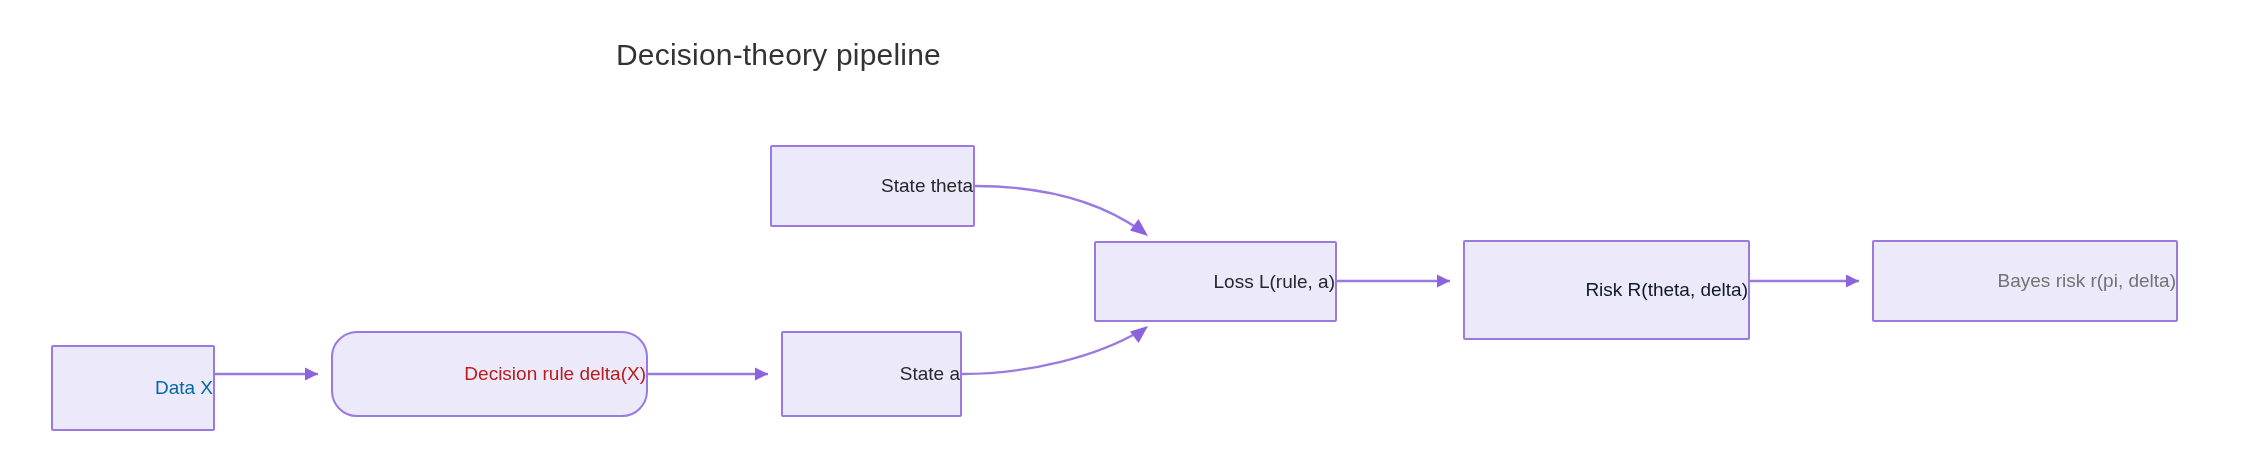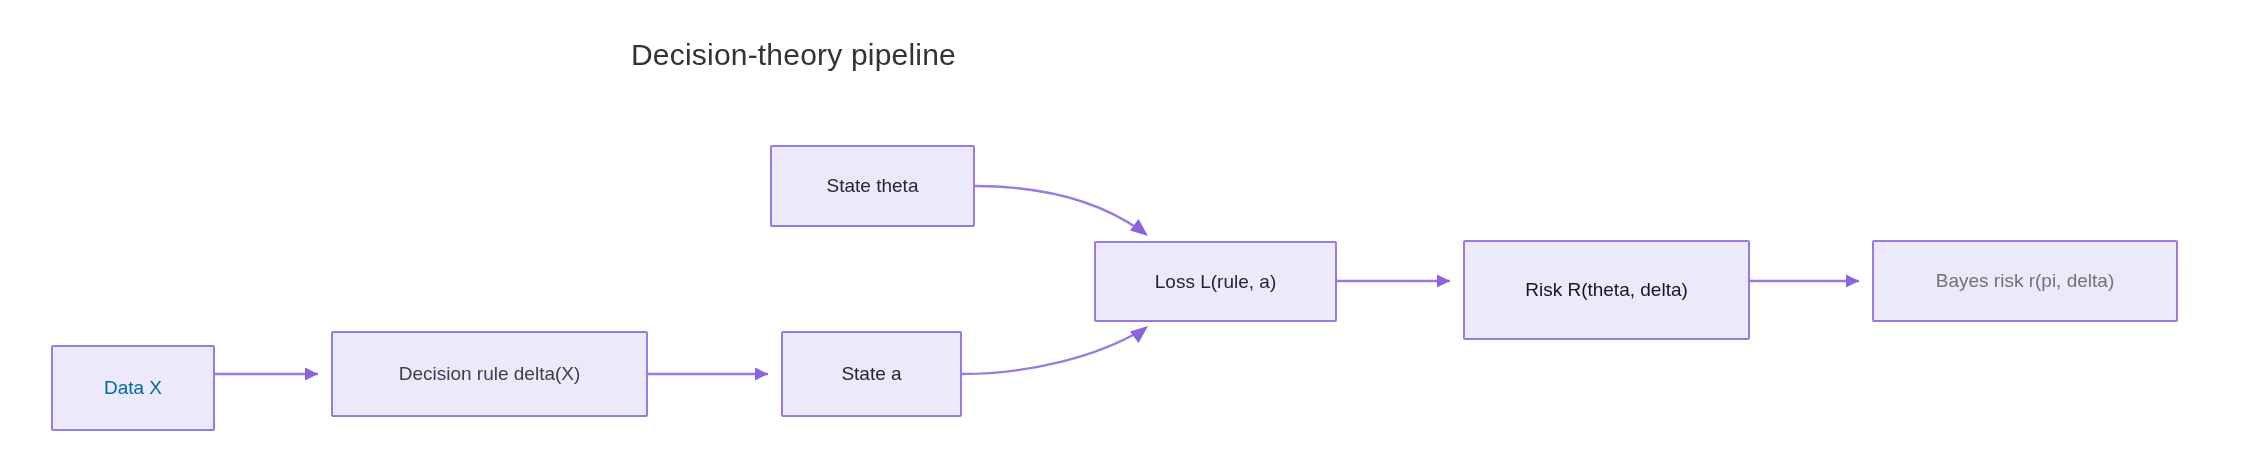--- a/index.html
+++ b/index.html
@@ -14,39 +14,39 @@
     overflow: hidden;
   }
   #canvas {
     position: relative;
     width: 2248px;
     height: 470px;
     background: #ffffff;
   }
   #title {
     position: absolute;
-    left: 15px;
+    left: 0;
     top: 38px;
     width: 1557px;
     text-align: center;
     font-size: 30px;
     font-weight: 400;
     color: #333333;
     letter-spacing: 0.2px;
     white-space: nowrap;
   }
   .node {
     position: absolute;
     box-sizing: border-box;
     background: #ece9fb;
     border: 2px solid #9a7ae0;
     border-radius: 2px;
     display: flex;
     align-items: center;
-    justify-content: center;
+    justify-content: flex-end;
     color: #27262b;
     font-size: 19px;
     font-weight: 400;
     white-space: nowrap;
     z-index: 2;
   }
   #edges {
     position: absolute;
     left: 0;
     top: 0;
@@ -103,21 +103,21 @@
       <path class="edge-path" d="M 1750,281 L 1859,281" stroke="#9a7ae0"></path>
       <polygon class="edge-head" points="1859,281 1846,274.5 1846,287.5" fill="#8a63dd"></polygon>
     </g>
 
   </svg>
 
   <div class="node" id="node-data" style="left: 51px; top: 345px; width: 164px; height: 86px; background: rgb(236, 233, 251); border-color: rgb(154, 122, 224); color: #0369a1;">
     <span>Data X</span>
   </div>
 
-  <div class="node" id="node-rule" style="left: 331px; top: 331px; width: 317px; height: 86px; background: rgb(236, 233, 251); border-color: rgb(154, 122, 224); color: #404040;">
+  <div class="node" id="node-rule" style="left: 331px; top: 331px; width: 317px; height: 86px; background: rgb(236, 233, 251); border-color: rgb(154, 122, 224); color: #b91c1c; border-radius: 26px;">
     <span>Decision rule delta(X)</span>
   </div>
 
   <div class="node" id="node-action" style="left: 781px; top: 331px; width: 181px; height: 86px; background: rgb(236, 233, 251); border-color: rgb(154, 122, 224); color: rgb(39, 38, 43);">
     <span>State a</span>
   </div>
 
   <div class="node" id="node-state" style="left: 770px; top: 145px; width: 205px; height: 82px; background: rgb(236, 233, 251); border-color: rgb(154, 122, 224); color: rgb(39, 38, 43);">
     <span>State theta</span>
   </div>

